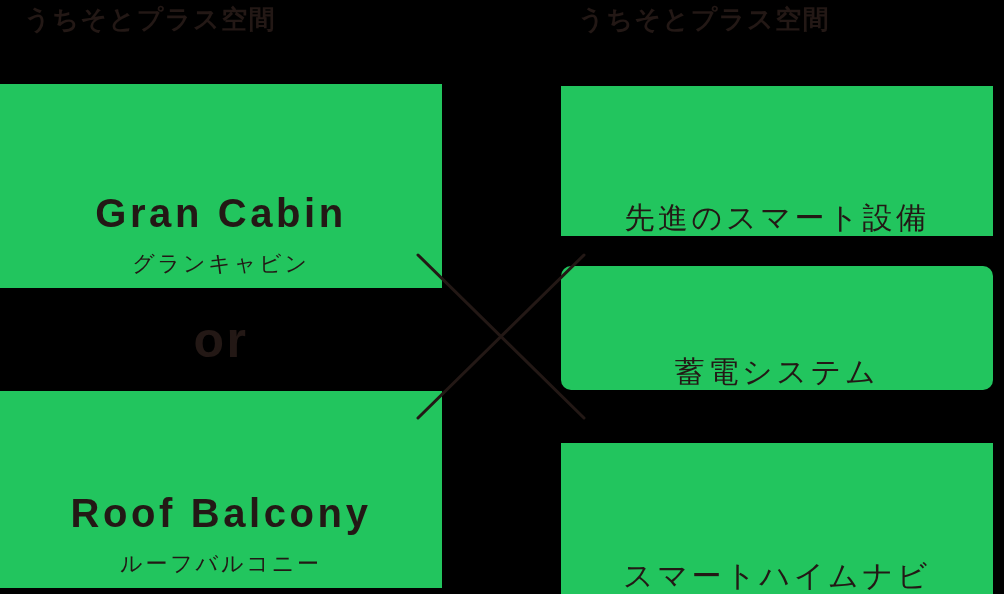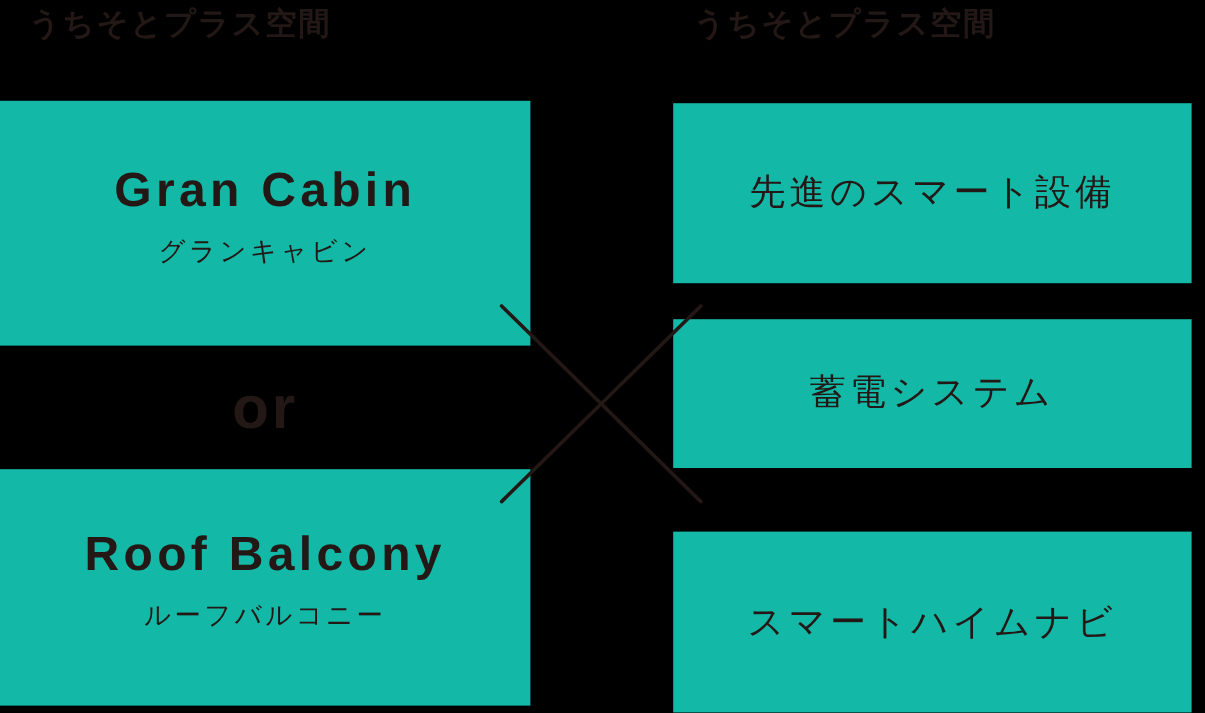--- a/index.html
+++ b/index.html
@@ -25,25 +25,25 @@
     letter-spacing: 0.06em;
     line-height: 1;
     white-space: nowrap;
   }
   #header-left  { left: 24px;  top: 6px; }
   #header-right { left: 578px; top: 6px; }
 
   
   .card {
     position: absolute;
-    background: #14b8a6;
+    background: #22c55e;
     display: flex;
     flex-direction: column;
     align-items: center;
-    justify-content: center;
+    justify-content: flex-end;
     box-sizing: border-box;
     z-index: 3;
   }
 
   
   #card-gran-cabin {
     left: 0px;   top: 84px;
     width: 442px; height: 204px;
   }
   #card-roof-balcony {
@@ -84,21 +84,21 @@
   #or-label {
     color: #231815;
     font-size: 50px;
     font-weight: 700;
     letter-spacing: 0.05em;
     line-height: 1;
   }
 
   
   #card-solar   { left: 561px; top: 86px;  width: 432px; height: 150px; }
-  #card-battery { left: 561px; top: 266px; width: 432px; height: 124px; }
+  #card-battery { left: 561px; top: 266px; width: 432px; height: 124px; border-radius: 10px; }
   #card-navi    { left: 561px; top: 443px; width: 432px; height: 151px; }
 
   .card-label-jp {
     color: #231815;
     font-size: 30px;
     font-weight: 400;
     letter-spacing: 0.12em;
     line-height: 1.2;
     white-space: nowrap;
     margin: 0;

